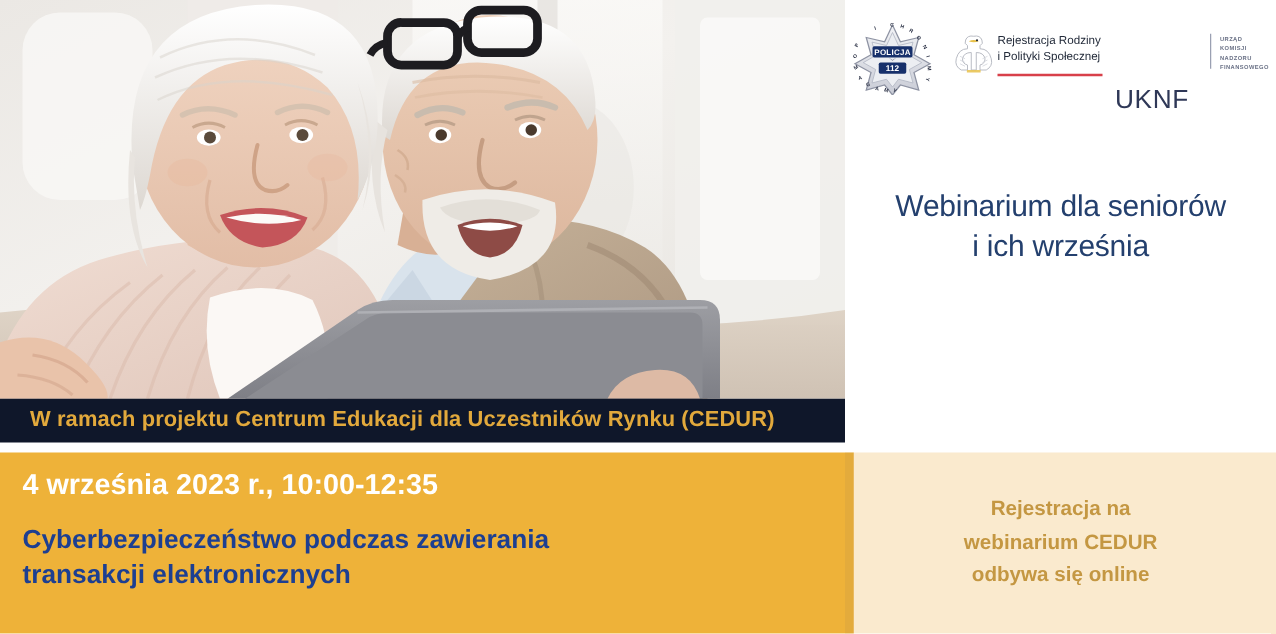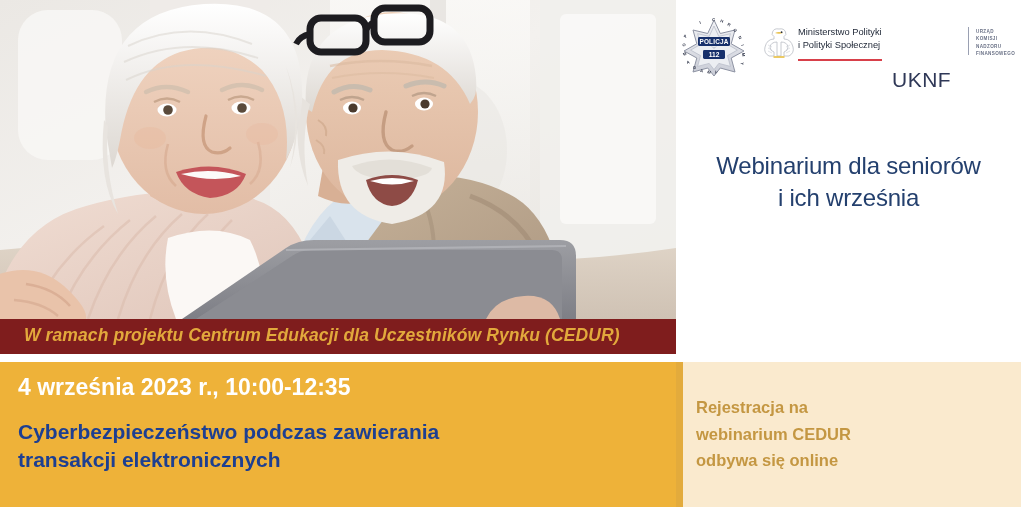--- a/index.html
+++ b/index.html
@@ -8,21 +8,21 @@
 
   
   .left-col{position:absolute;left:0;top:0;width:676px;height:507px;}
 
   
   .photo{position:absolute;left:0;top:0;width:676px;height:319px;overflow:hidden;
          background:#e9e6e1;}
   .photo svg{display:block;width:676px;height:319px;}
 
   
-  .cedur-strip{position:absolute;left:0;top:319px;width:676px;height:35px;background:#7f1d1d;font-style:italic;}
+  .cedur-strip{position:absolute;left:0;top:319px;width:676px;height:35px;background:#0f172a;}
   .cedur-text{position:absolute;left:24px;top:6px;font-size:17.5px;font-weight:700;
               color:#e2a93c;letter-spacing:.1px;white-space:nowrap;}
 
   
   .orange-block{position:absolute;left:0;top:362px;width:676px;height:145px;background:#eeb239;}
   .date-line{position:absolute;left:18px;top:12px;font-size:23px;font-weight:700;color:#ffffff;
              letter-spacing:0px;white-space:nowrap;}
   .title-lines{position:absolute;left:18px;top:56px;width:650px;font-size:21px;font-weight:700;
                color:#1d3f91;line-height:1.33;}
 
@@ -50,21 +50,21 @@
   .logo-uknf .uknf-sub{position:absolute;left:84px;top:0px;width:60px;font-size:4.6px;
         line-height:1.62;letter-spacing:.35px;color:#6b7287;text-transform:uppercase;font-weight:600;}
 
   .head-block{position:absolute;left:0;top:150px;width:345px;}
   .head-line{font-size:24px;font-weight:400;color:#24406e;text-align:center;line-height:1.33;
              letter-spacing:-.2px;}
 
   
   .cream-block{position:absolute;left:0;top:362px;width:345px;height:145px;background:#faeace;}
   .gold-edge{position:absolute;left:0;top:362px;width:7px;height:145px;background:#e3ab3c;}
-  .reg-text{position:absolute;left:20px;top:32px;width:305px;text-align:left;
+  .reg-text{position:absolute;left:20px;top:32px;width:305px;text-align:center;
             font-size:16.5px;font-weight:700;color:#c49742;line-height:1.62;}
 
   .hidden-txt{position:absolute;width:1px;height:1px;overflow:hidden;opacity:0;}
 </style>
 </head>
 <body>
 
 <div class="poster">
 
   <div class="left-col">
@@ -310,21 +310,21 @@
             <g fill="none" stroke="#cfd2d8" stroke-width=".6">
               <path d="M6 20 L10 22 M6 23 L10 25 M6 26 L10 28"></path>
               <path d="M28 20 L24 22 M28 23 L24 25 M28 26 L24 28"></path>
             </g>
             <path d="M13 8 Q 17 6 21 8 Q 17 9.6 13 8 Z" fill="#e8c14a" stroke="none"></path>
             <circle cx="19.6" cy="7.2" r=".9" fill="#2b2f3a"></circle>
             <path d="M11.5 31 L22.5 31 L22.5 33 L11.5 33 Z" fill="#e8c14a" stroke="none" opacity=".85"></path>
           </svg>
         </div>
         <div class="mtext">
-          <div>Ministerstwo Polityki</div>
+          <div>Rejestracja Rodziny</div>
           <div>i Polityki Społecznej</div>
         </div>
         <div class="mrule"></div>
       </div>
 
       <div class="logo-uknf">
         <div class="uknf-word">UKNF</div>
         <div class="uknf-bar"></div>
         <div class="uknf-sub">
           <div>URZĄD</div>

